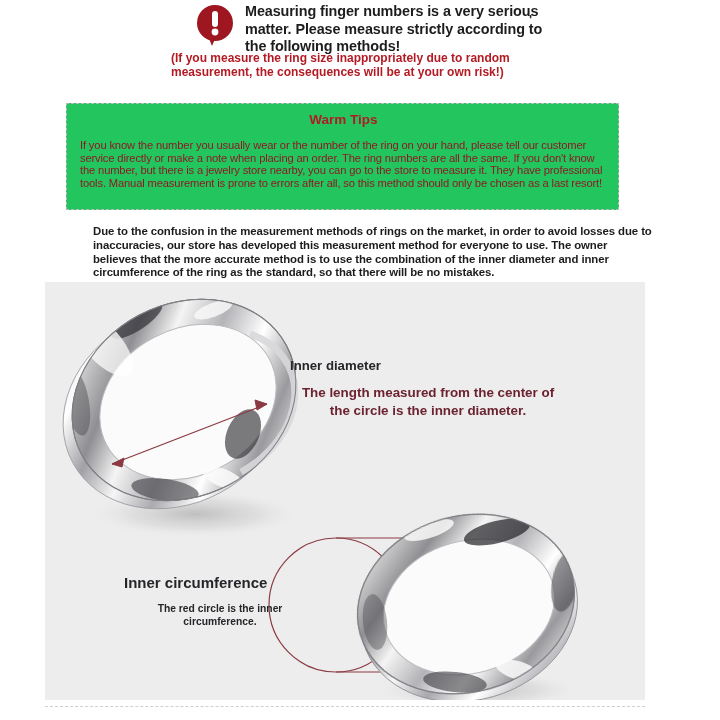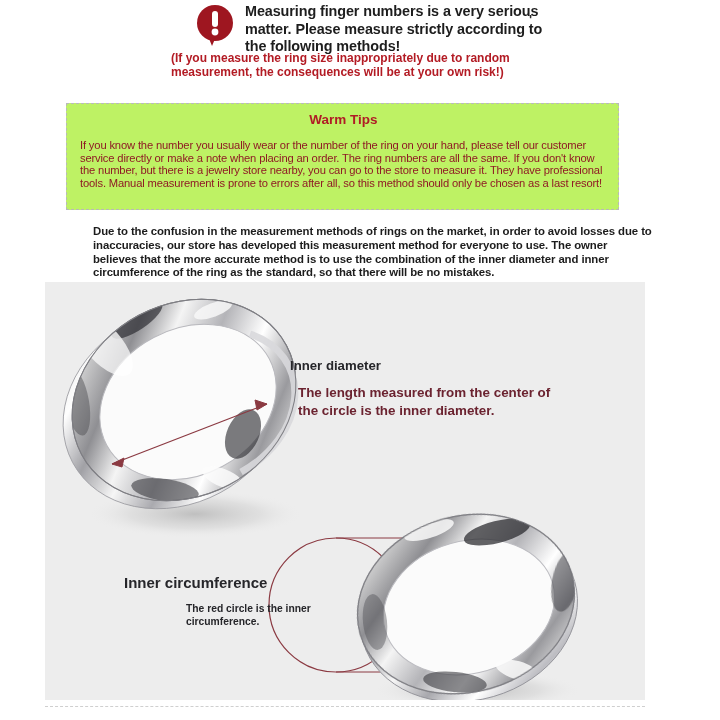--- a/index.html
+++ b/index.html
@@ -29,21 +29,21 @@
   }
   .warn-sub{
     position:absolute; left:162px; top:52px; width:412px;
     font-size:12px; font-weight:bold; line-height:13.8px;
     color:#b31b24; text-align:left;
   }
 
   
   .tips-box{
     position:absolute; left:66px; top:103px; width:553px; height:107px;
-    border:1px dashed #b9b9b9; background:#bef264; box-sizing:border-box;
+    border:1px dashed #b9b9b9; background:#22c55e; box-sizing:border-box;
   }
   .tips-title{
     position:absolute; left:0; top:8px; width:553px; text-align:center;
     font-size:13.5px; font-weight:bold; color:#b01c25;
   }
   .tips-body{
     position:absolute; left:13px; top:35px; width:528px;
     font-size:11.2px; font-weight:normal; line-height:12.6px;
     color:#8e1a24; letter-spacing:-0.15px;
   }
@@ -56,36 +56,36 @@
   }
 
   
   .panel{
     position:absolute; left:45px; top:282px; width:600px; height:418px;
     background:#ededed; overflow:hidden;
   }
   .panel-svg{position:absolute;left:0;top:0;}
 
   
-  .lbl{position:absolute;}
+  .lbl{position:absolute;text-align:center;}
   .lbl-inner-dia{
     left:290px; top:358px;
     font-size:13.2px; font-weight:bold; color:#26262a;
   }
   .lbl-inner-dia-desc{
     left:298px; top:384px; width:260px;
     font-size:13.4px; font-weight:bold; line-height:18px; color:#6b2330;
   }
   .lbl-inner-circ{
     left:124px; top:574px;
     font-size:15px; font-weight:bold; color:#26262a;
   }
   .lbl-inner-circ-desc{
     left:150px; top:603px; width:140px;
-    font-size:10.3px; font-weight:bold; line-height:12.5px; color:#26262a;margin-left:36px;
+    font-size:10.3px; font-weight:bold; line-height:12.5px; color:#26262a;
   }
 
   
   .bottom-rule{
     position:absolute; left:45px; top:706px; width:600px;
     border-top:1px dashed #cfcfcf;
   }
 </style>
 </head>
 <body>

